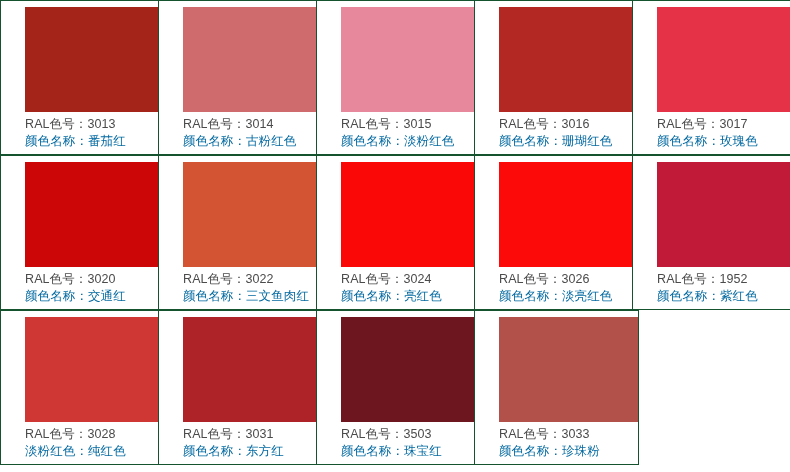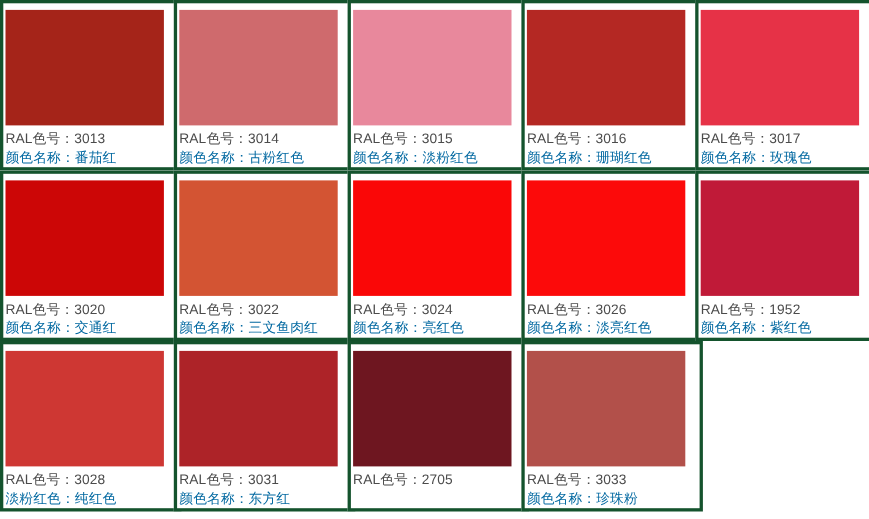--- a/index.html
+++ b/index.html
@@ -19,22 +19,22 @@
     grid-template-columns: repeat(5, 158px);
     grid-template-rows: repeat(3, 155px);
     width: 790px;
     height: 472px;
     box-sizing: border-box;
   }
   .swatch-card {
     box-sizing: border-box;
     width: 165px;
     height: 155px;
-    padding: 6px 7px 0 2px;
-    border: 3px solid #14532d;
+    padding: 6px 7px 0 24px;
+    border: 1px solid #14532d;
     background: #ffffff;
     margin: 0 0 5px 0;
     position: relative;
     overflow: hidden;
   }
   .swatch-color {
     display: block;
     width: 144px;
     height: 105px;
     box-sizing: border-box;
@@ -142,21 +142,22 @@
     <div class="swatch-card">
       <div class="swatch-color" style="background-color: rgb(173, 35, 40);"></div>
       <div class="swatch-meta">
         <div class="swatch-line swatch-line-code">RAL色号：3031</div>
         <div class="swatch-line swatch-line-name">颜色名称：东方红</div>
       </div>
     </div>
     <div class="swatch-card">
       <div class="swatch-color" style="background-color: rgb(110, 22, 32);"></div>
       <div class="swatch-meta">
-        <div class="swatch-line swatch-line-code">RAL色号：2705</div>
+        <div class="swatch-line swatch-line-code">RAL色号：3503</div>
+        <div class="swatch-line swatch-line-name">颜色名称：珠宝红</div>
       </div>
     </div>
     <div class="swatch-card">
       <div class="swatch-color" style="background-color: rgb(178, 80, 74);"></div>
       <div class="swatch-meta">
         <div class="swatch-line swatch-line-code">RAL色号：3033</div>
         <div class="swatch-line swatch-line-name">颜色名称：珍珠粉</div>
       </div>
     </div>
   </div>

